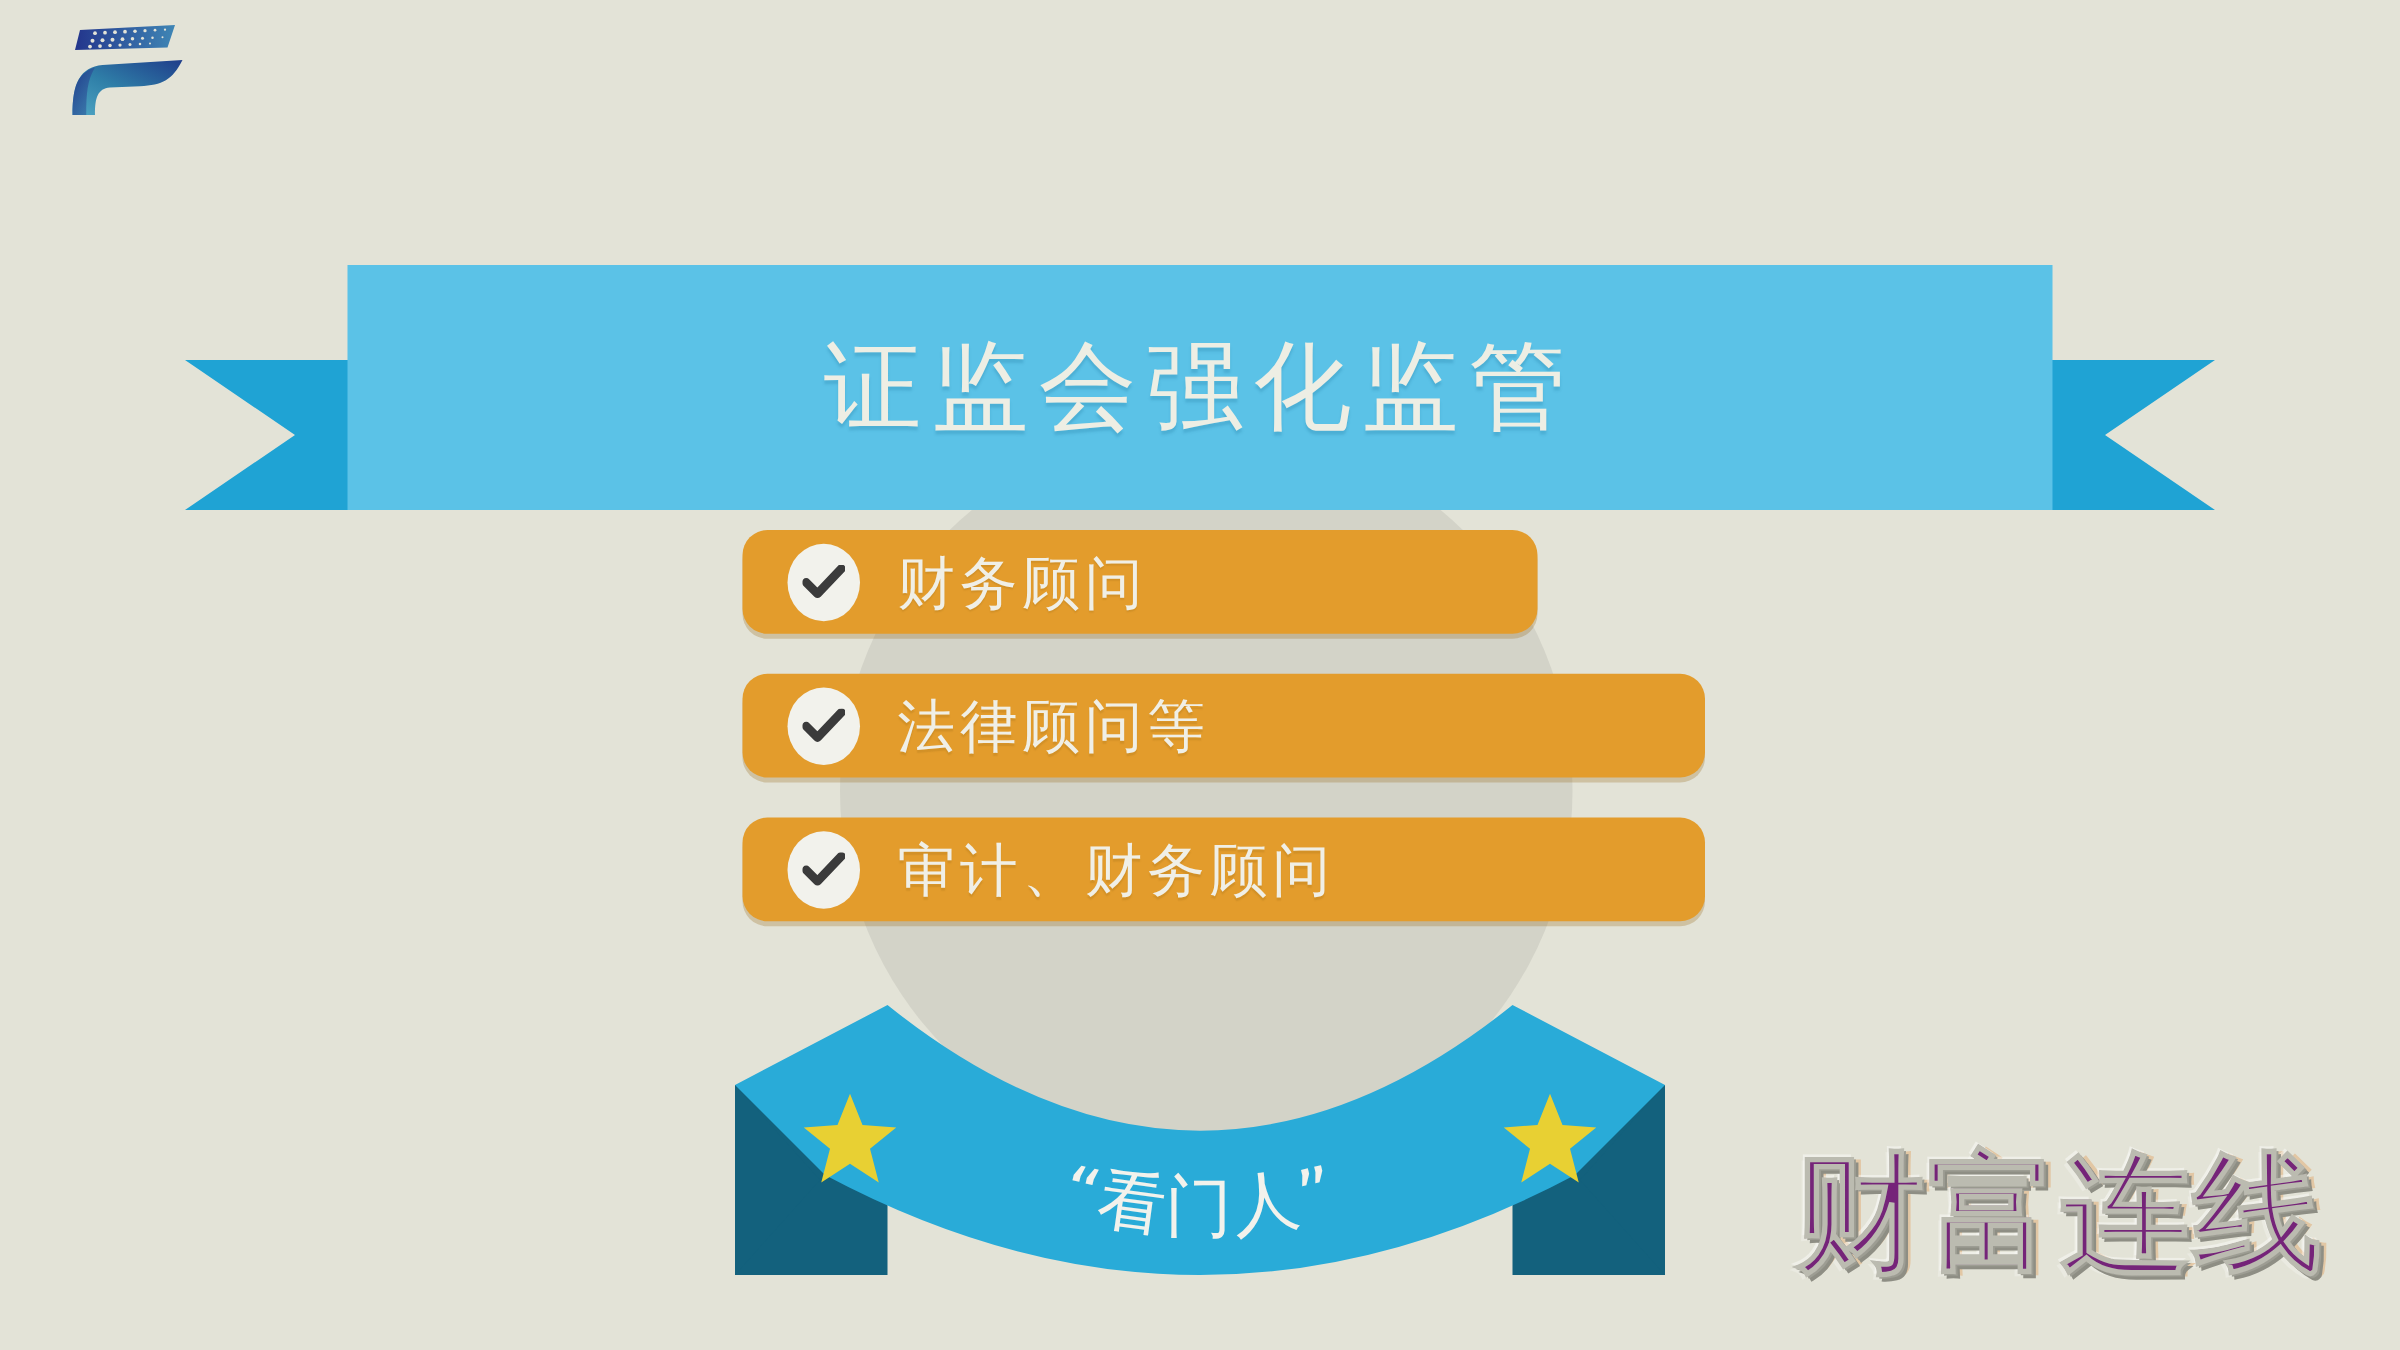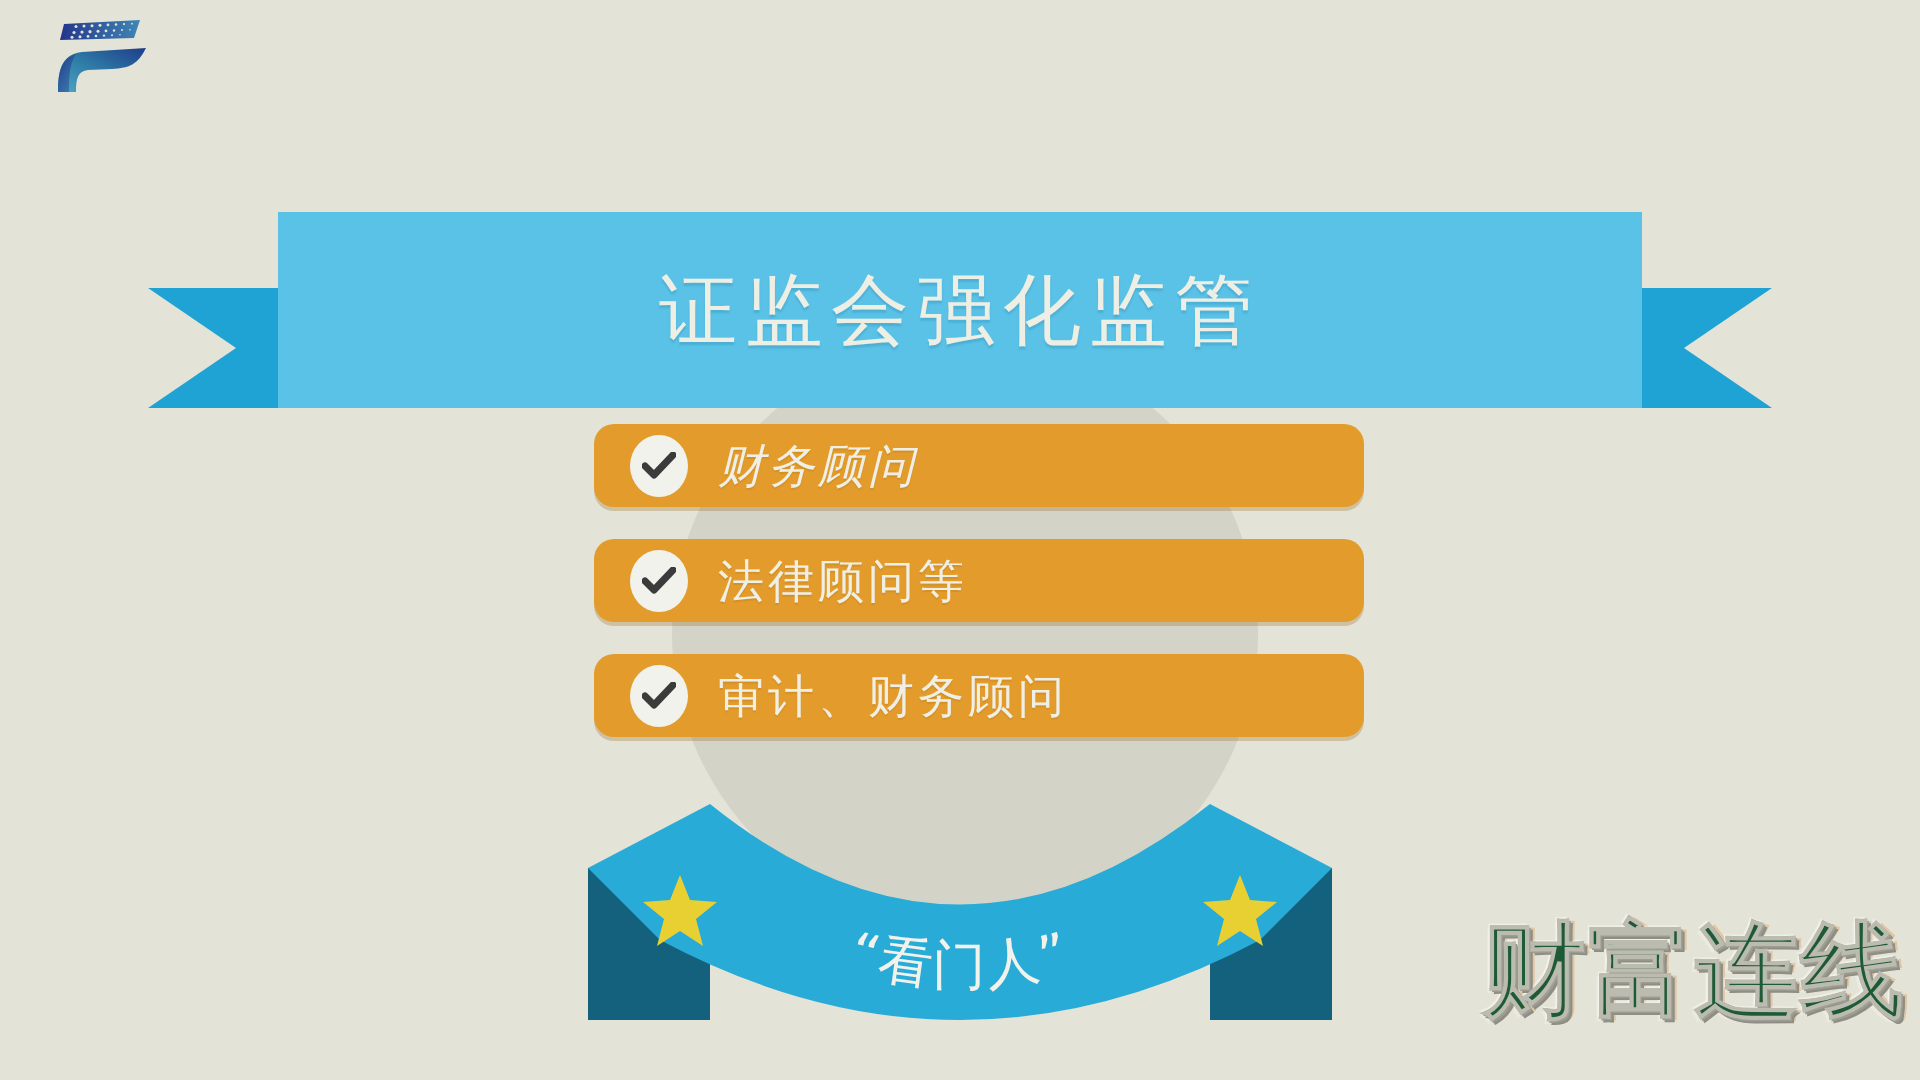--- a/index.html
+++ b/index.html
@@ -2,21 +2,21 @@
 <html><head>
 <meta charset="utf-8">
 <style>
   html,body{margin:0;padding:0;}
   body{
     width:1920px;height:1080px;overflow:hidden;
     background:#e3e3d7;
     font-family:"Liberation Sans","DejaVu Sans",sans-serif;
     position:relative;
   }
-  #stage{position:absolute;left:0;top:0;width:1920px;height:1080px;text-align:right;}
+  #stage{position:absolute;left:0;top:0;width:1920px;height:1080px;}
 
   
   .logo{position:absolute;left:42px;top:14px;width:120px;height:84px;}
 
   
   .circle-bg{
     position:absolute;left:672px;top:340px;width:586px;height:586px;
     border-radius:50%;background:#d3d3c8;
   }
 
@@ -24,21 +24,21 @@
   .ribbon-top{position:absolute;left:0;top:160px;width:1920px;height:250px;}
 
   
   .pill-stack{position:absolute;left:594px;top:424px;width:770px;}
   .pill{
     position:relative;height:83px;margin-bottom:32px;
     background:#e39c2c;border-radius:20px;
     box-shadow:0 4px 0 rgba(150,105,25,.28);
     display:flex;align-items:center;
   }
-  .pill:nth-child(1){width:770px;font-style:italic;}
+  .pill:nth-child(1){width:636px;}
   .pill:nth-child(2){width:770px;}
   .pill:nth-child(3){width:770px;}
   .pill .check{
     width:58px;height:62px;margin-left:36px;flex:0 0 auto;
     border-radius:50%;background:#f2f2ec;
     display:flex;align-items:center;justify-content:center;
   }
   .pill .check svg{display:block;}
   .pill .ptext{
     margin-left:30px;color:#f0efe6;
@@ -51,21 +51,21 @@
   
   .ribbon-bottom{position:absolute;left:560px;top:790px;width:800px;height:260px;}
 
   
   .watermark{
     position:absolute;left:1436px;top:918px;width:470px;height:130px;
   }
   .wm-text{
     font-size:104px;font-weight:bold;letter-spacing:2px;
     font-family:"DejaVu Sans","Liberation Sans",sans-serif;
-    color:#14532d;
+    color:#701a75;
     -webkit-text-stroke:1px #b9b9ae;
     text-shadow:
        2px 2px 0 #9a9a90,
        4px 4px 0 #8a8a80,
        -2px -2px 0 rgba(255,255,255,.45),
        6px 2px 0 rgba(224,140,60,.35),
        -3px 3px 0 rgba(255,255,255,.25);
     white-space:nowrap;line-height:1;
     opacity:.95;
   }

